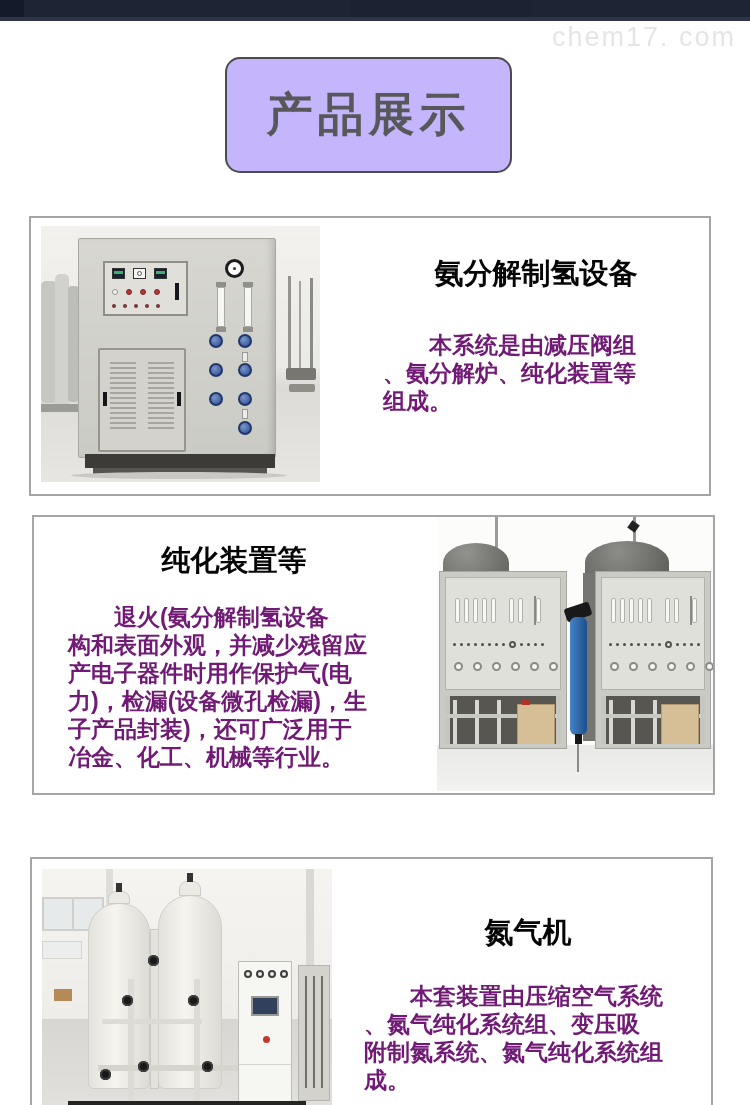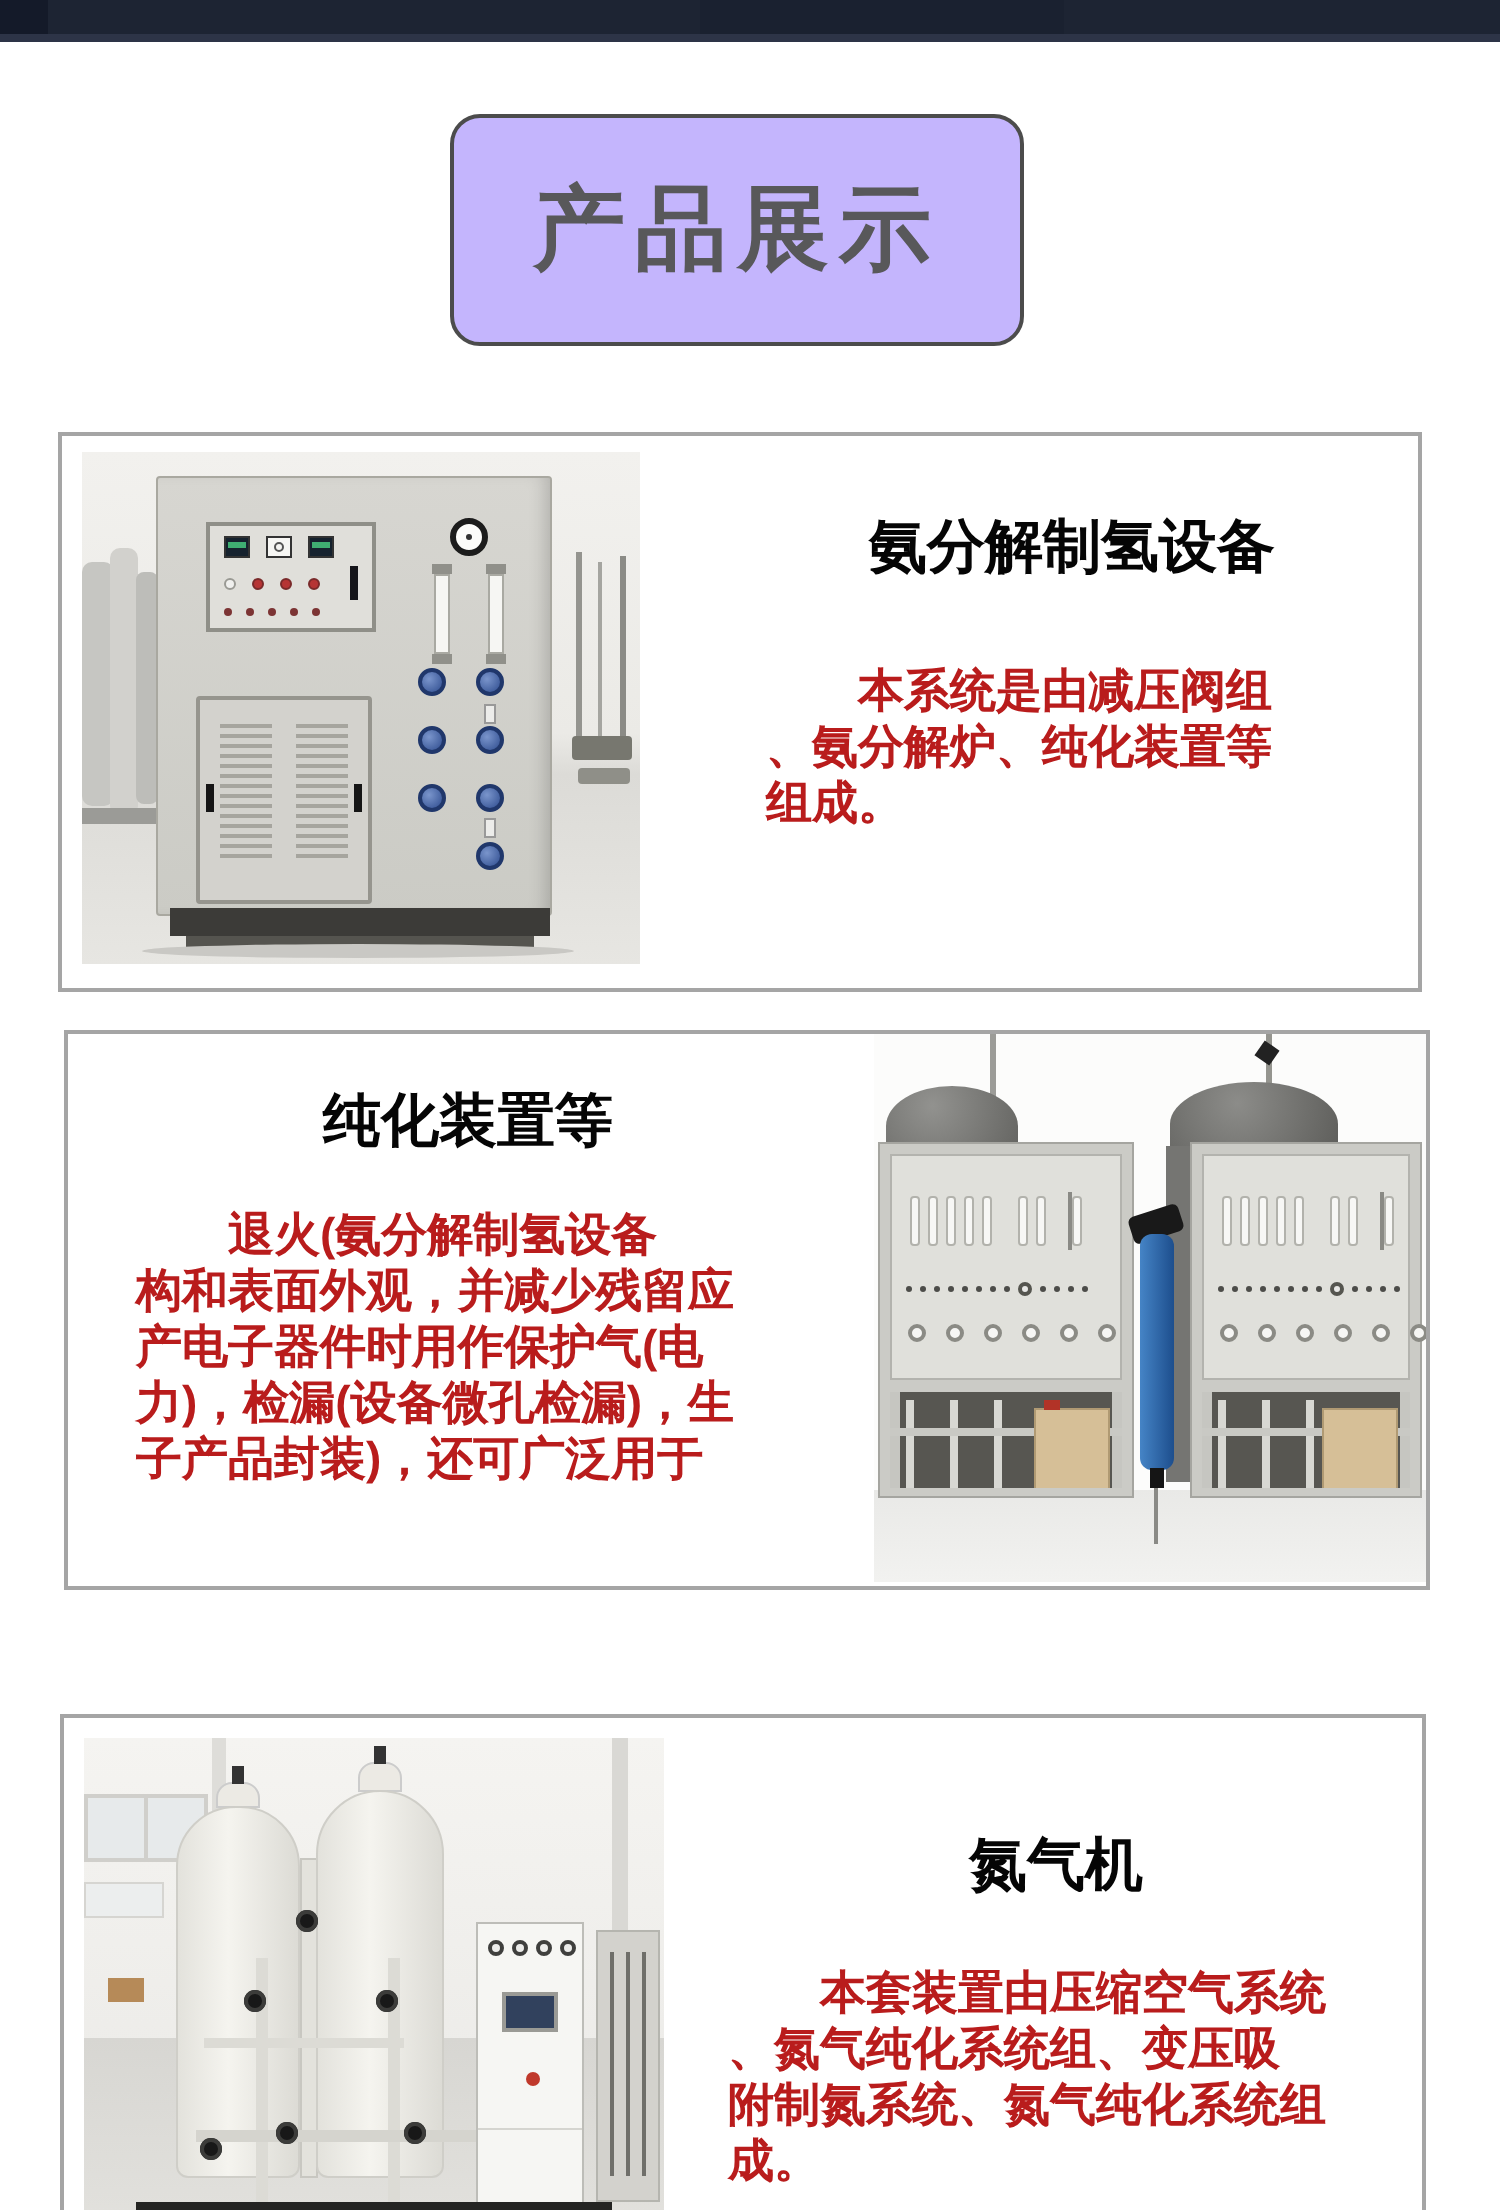--- a/index.html
+++ b/index.html
@@ -30,21 +30,21 @@
 
   .ptitle{position:absolute;margin:0;font-size:29px;font-weight:700;color:#050505;text-align:center;}
   .t1{left:330px;top:36px;width:350px;}
   .t2{left:40px;top:24px;width:320px;}
   .t3{left:330px;top:54px;width:332px;}
 
   .pdesc{position:absolute;}
   .d1{left:352px;top:113px;}
   .d2{left:34px;top:86px;}
   .d3{left:332px;top:123px;}
-  .pline{height:28px;line-height:28px;font-size:23px;font-weight:600;color:#b91c1c;white-space:nowrap;}
+  .pline{height:28px;line-height:28px;font-size:23px;font-weight:600;color:#701a75;white-space:nowrap;}
   .pline.indent{padding-left:46px;}
 
   
   .photo{position:absolute;overflow:hidden;}
   .photo1{left:10px;top:8px;width:279px;height:256px;
           background:linear-gradient(180deg,#f2f1ee 0%,#ebeae6 55%,#dcdbd7 63%,#e7e6e2 100%);}
   .p1-tank-a{position:absolute;left:0;top:55px;width:16px;height:122px;background:#c6c6c2;border-radius:5px;}
   .p1-tank-b{position:absolute;left:14px;top:48px;width:14px;height:134px;background:#d2d1cd;border-radius:5px;}
   .p1-tank-c{position:absolute;left:27px;top:60px;width:11px;height:116px;background:#bdbdb9;border-radius:4px;}
   .p1-tank-feet{position:absolute;left:0;top:178px;width:40px;height:8px;background:#9b9b97;}
@@ -180,20 +180,21 @@
 <body>
 
 <div class="page">
 
   <div class="topbar" style="background: rgb(29, 36, 51);">
     <div class="seg1"></div>
     <div class="seg2"></div>
     <div class="strip" style="background: rgb(45, 52, 71);"></div>
   </div>
 
+  <div class="watermark" style="color: rgb(229, 229, 229);">chem17. com</div>
 
   <div class="title-box">
     <span class="title-text" style="color: rgb(88, 88, 90);">产品展示</span>
   </div>
 
   <section class="card card1" style="border-color: rgb(165, 165, 165);">
     <div class="photo photo1">
       <div class="p1-tank-a"></div>
       <div class="p1-tank-b"></div>
       <div class="p1-tank-c"></div>
@@ -300,20 +301,21 @@
   </section>
 
   <section class="card card2" style="border-color: rgb(165, 165, 165);">
     <h2 class="ptitle t2">纯化装置等</h2>
     <div class="pdesc d2">
       <div class="pline indent">退火(氨分解制氢设备</div>
       <div class="pline">构和表面外观，并减少残留应</div>
       <div class="pline">产电子器件时用作保护气(电</div>
       <div class="pline">力)，检漏(设备微孔检漏)，生</div>
       <div class="pline">子产品封装)，还可广泛用于</div>
+      <div class="pline">冶金、化工、机械等行业。</div>
     </div>
     <div class="photo photo2">
       <div class="p2-floor"></div>
       <div class="p2-pipe-a"></div>
       <div class="p2-pipe-b"></div>
       <div class="p2-tick"></div>
       <div class="p2-dome-l"></div>
       <div class="p2-dome-r"></div>
       <div class="p2-midtank"></div>
       <div class="p2-cab cl">

